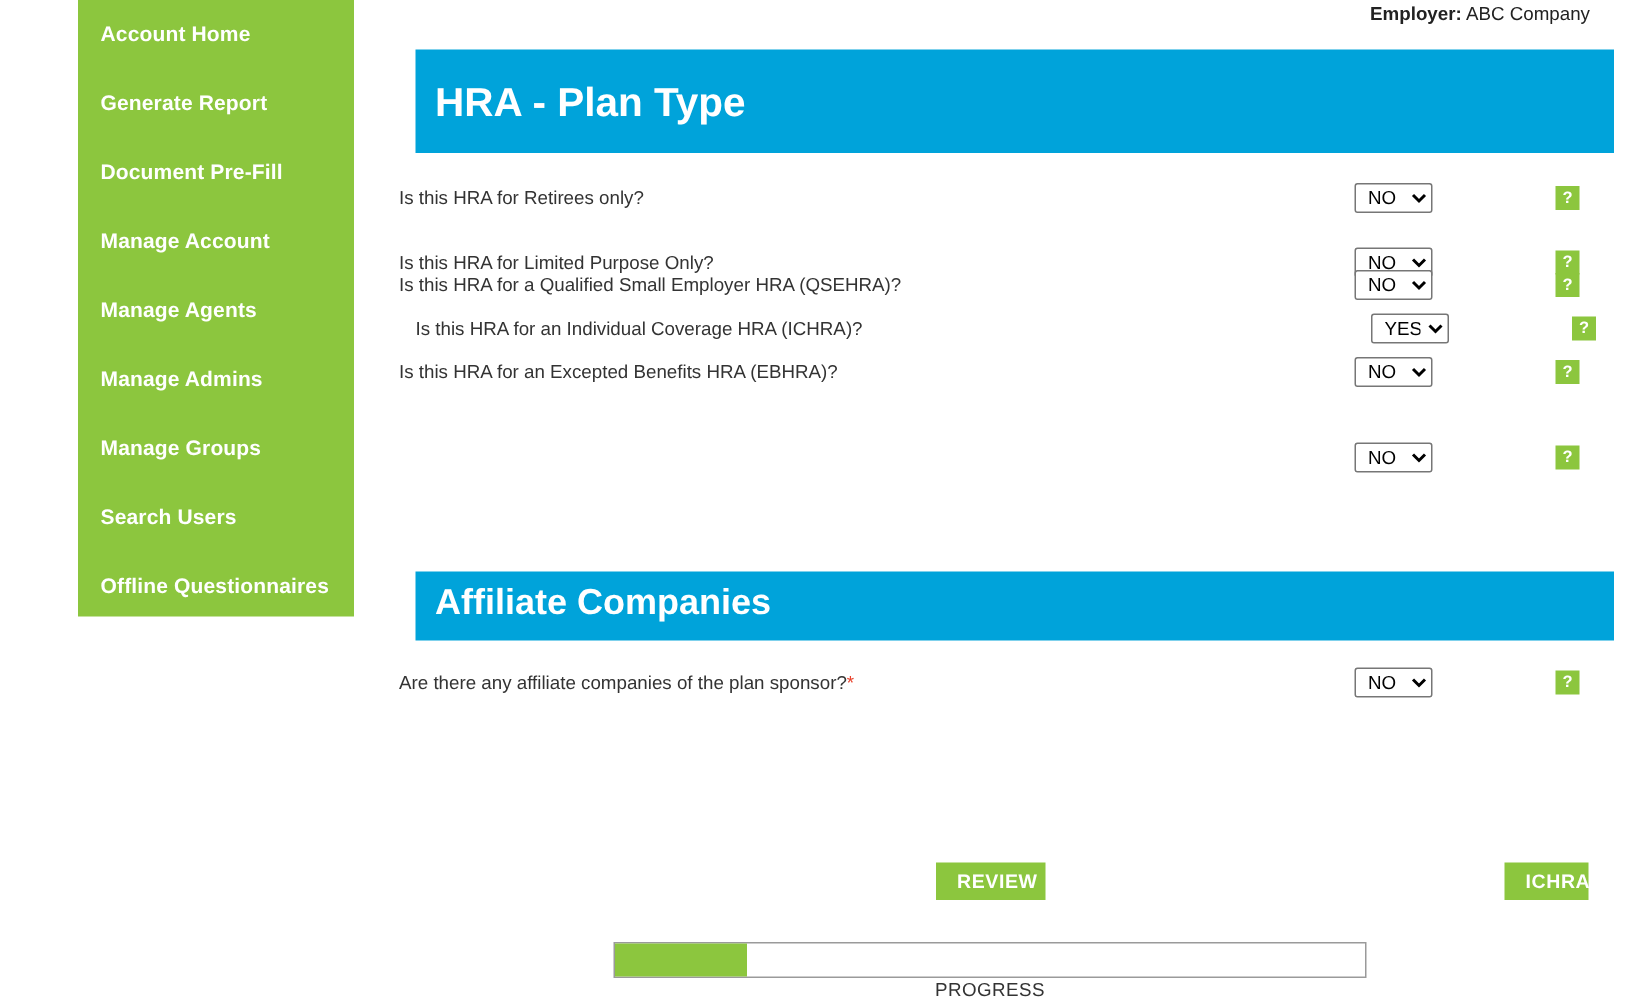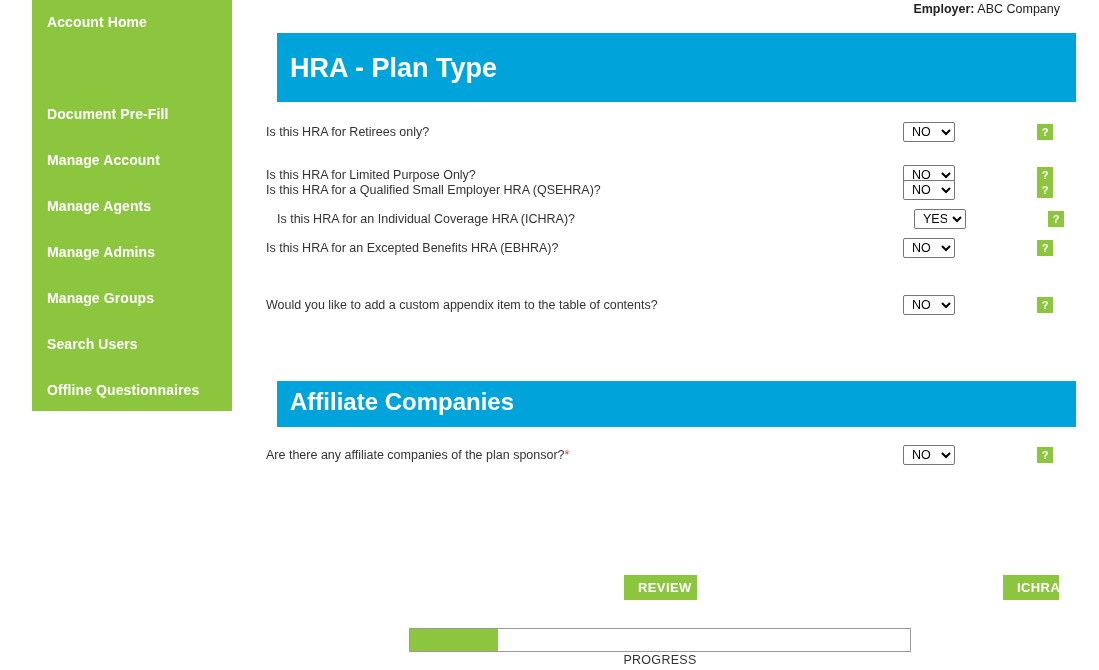--- a/index.html
+++ b/index.html
@@ -12,23 +12,23 @@
     height: 670px;
     position: relative;
     overflow: hidden;
     font-family: "Liberation Sans", sans-serif;
     color: #333333;
   }
 
   
   #sidebar {
     position: absolute;
-    left: 32px;
-    top: 0;
-    width: 200px;
+    left: 52px;
+    top: 0;
+    width: 184px;
     height: 411px;
     background: #8CC63E;
     box-sizing: border-box;
   }
   .side-item {
     position: absolute;
     left: 15px;
     width: 169px;
     height: 22px;
     line-height: 22px;
@@ -181,20 +181,21 @@
     font-size: 12.5px;
     color: #333333;
     letter-spacing: 0.3px;
   }
 </style>
 </head>
 <body>
 
 <nav id="sidebar">
   <div class="side-item" style="top:11px;">Account Home</div>
+  <div class="side-item" style="top:57px;">Generate Report</div>
   <div class="side-item" style="top:103px;">Document Pre-Fill</div>
   <div class="side-item" style="top:149px;">Manage Account</div>
   <div class="side-item" style="top:195px;">Manage Agents</div>
   <div class="side-item" style="top:241px;">Manage Admins</div>
   <div class="side-item" style="top:287px;">Manage Groups</div>
   <div class="side-item" style="top:333px;">Search Users</div>
   <div class="side-item" style="top:379px;">Offline Questionnaires</div>
 </nav>
 
 <div id="employer-line"><span class="lbl">Employer:</span> <span class="val">ABC Company</span></div>
@@ -227,21 +228,20 @@
   <button class="help-btn">?</button>
 </div>
 
 <div class="q-row" style="top:238px;">
   <div class="q-label">Is this HRA for an Excepted Benefits HRA (EBHRA)?</div>
   <select class="q-select"><option value="NO">NO</option><option value="YES">YES</option></select>
   <button class="help-btn">?</button>
 </div>
 
 <div class="q-row" style="top:295px;">
-  <div class="q-label">Would you like to add a custom appendix item to the table of contents?</div>
   <select class="q-select"><option value="NO">NO</option><option value="YES">YES</option></select>
   <button class="help-btn">?</button>
 </div>
 
 <div class="section-banner" id="banner-affiliate">
   <div class="banner-title">Affiliate Companies</div>
 </div>
 
 <div class="q-row" style="top:445px;">
   <div class="q-label"><span>Are there any affiliate companies of the plan sponsor?</span><span class="req-star">*</span></div>

